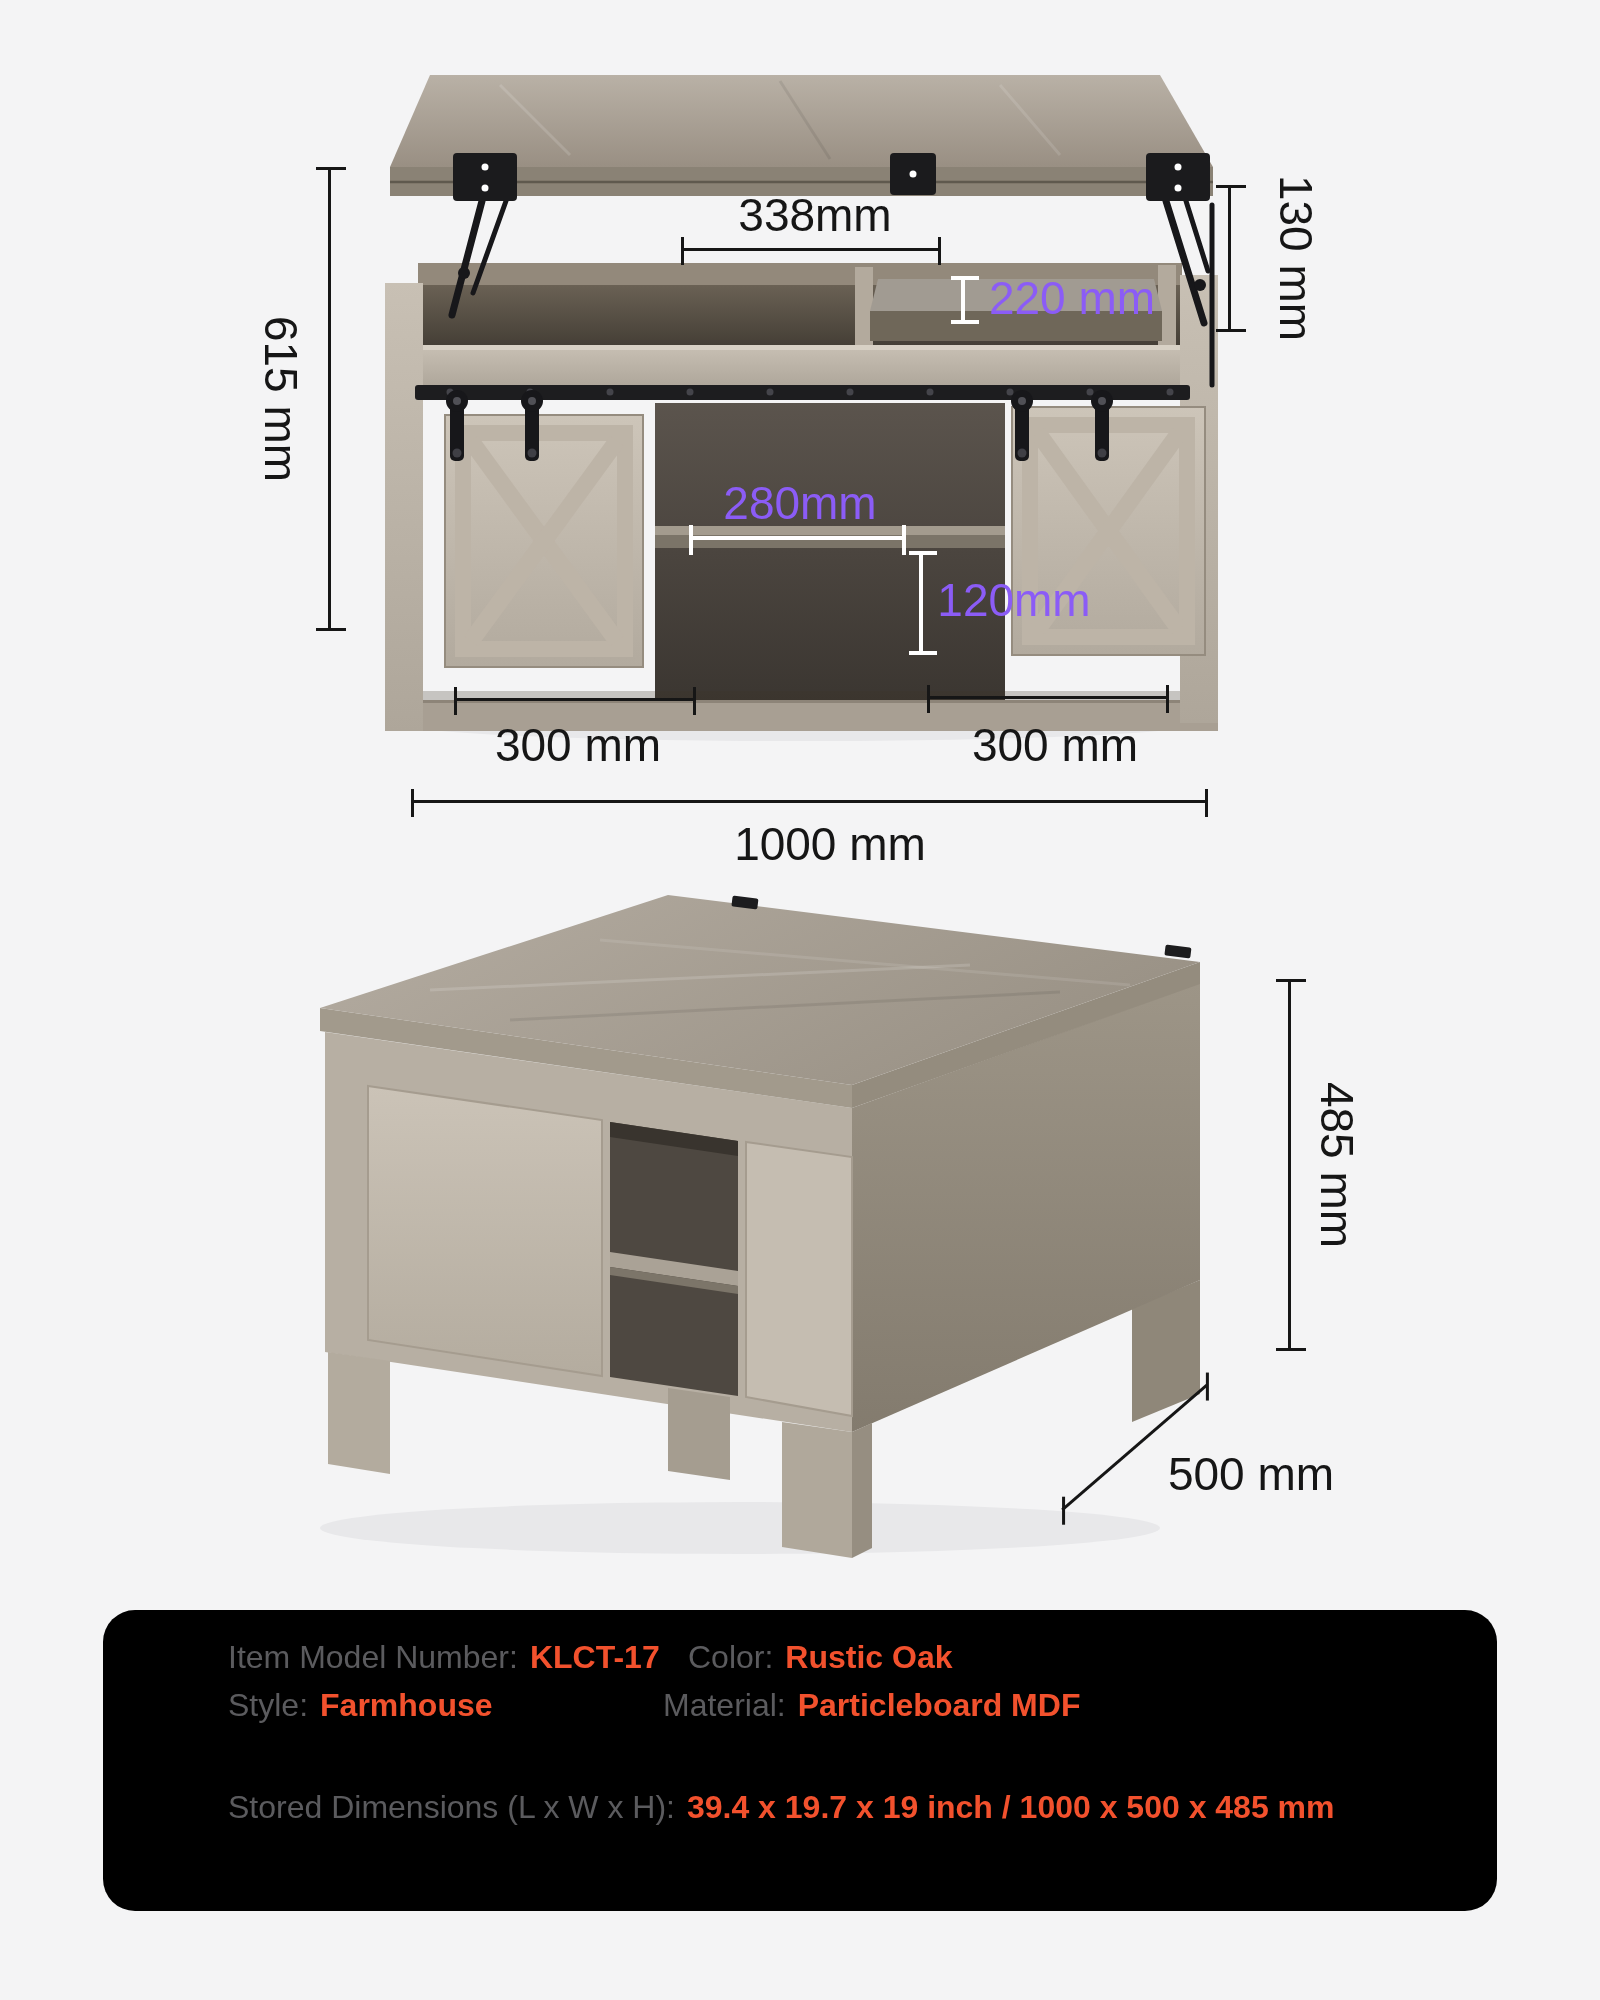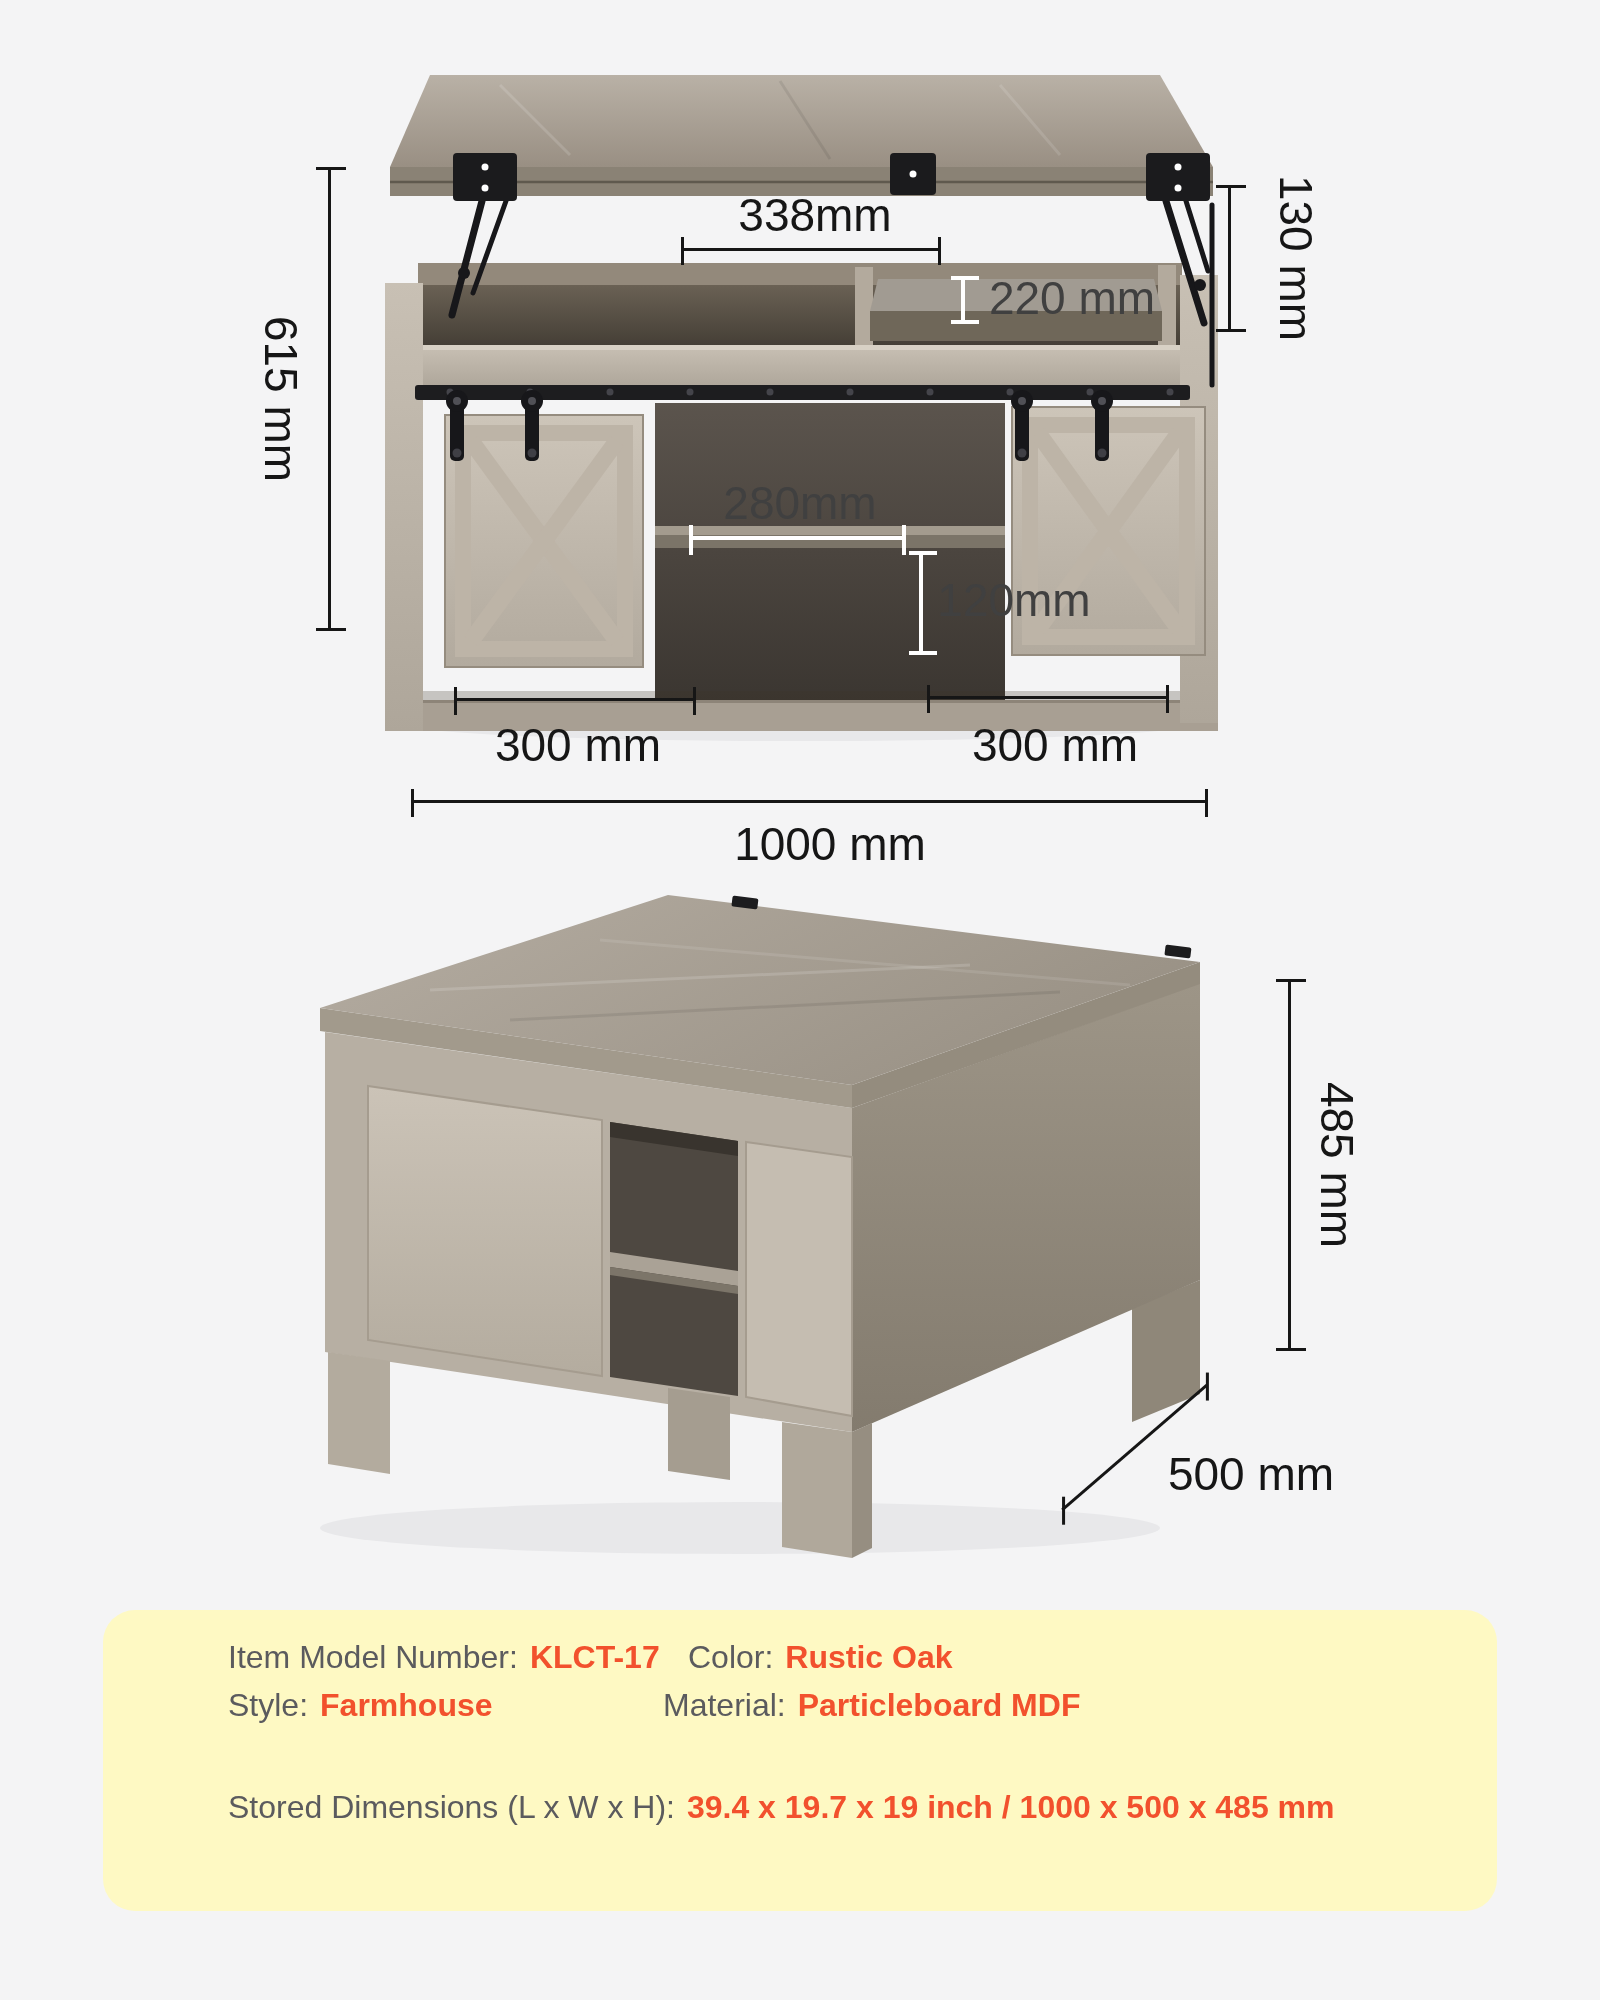--- a/index.html
+++ b/index.html
@@ -14,25 +14,25 @@
   .dl-v::before,.dl-v::after{content:"";position:absolute;left:-15px;height:3px;width:30px;background:#161616;}
   .dl-v::before{top:-1px}.dl-v::after{bottom:-1px}
   .dl-h.w{border-top-color:#FFFFFF;border-top-width:4px;}
   .dl-h.w::before,.dl-h.w::after{background:#FFFFFF;width:4px;height:30px;top:-15px;}
   .dl-v.w{border-left-color:#FFFFFF;border-left-width:4px;}
   .dl-v.w::before,.dl-v.w::after{background:#FFFFFF;height:4px;width:28px;left:-14px;}
   .dl-h.diag::before,.dl-h.diag::after{transform:rotate(40.8deg);}
   
   .dim-label{position:absolute;transform:translate(-50%,-50%);font-size:46px;color:#161616;
              white-space:nowrap;letter-spacing:0;}
-  .dim-label.w{color:#404040;}
+  .dim-label.w{color:#8b5cf6;}
   .dim-label.rot{transform:translate(-50%,-50%) rotate(90deg);}
   
   .spec-card{position:absolute;left:103px;top:1610px;width:1394px;height:301px;
-             background:#fef9c3;border-radius:32px;}
+             background:#000000;border-radius:32px;}
   .spec-row{position:absolute;white-space:nowrap;font-size:32px;line-height:40px;}
   .spec-group{position:absolute;top:0;white-space:nowrap;}
   .sl{color:#5B5B5E;}
   .sv{color:#F2512D;font-weight:700;margin-left:12px;}
 </style>
 </head>
 <body>
 
 <div class="canvas">
 

